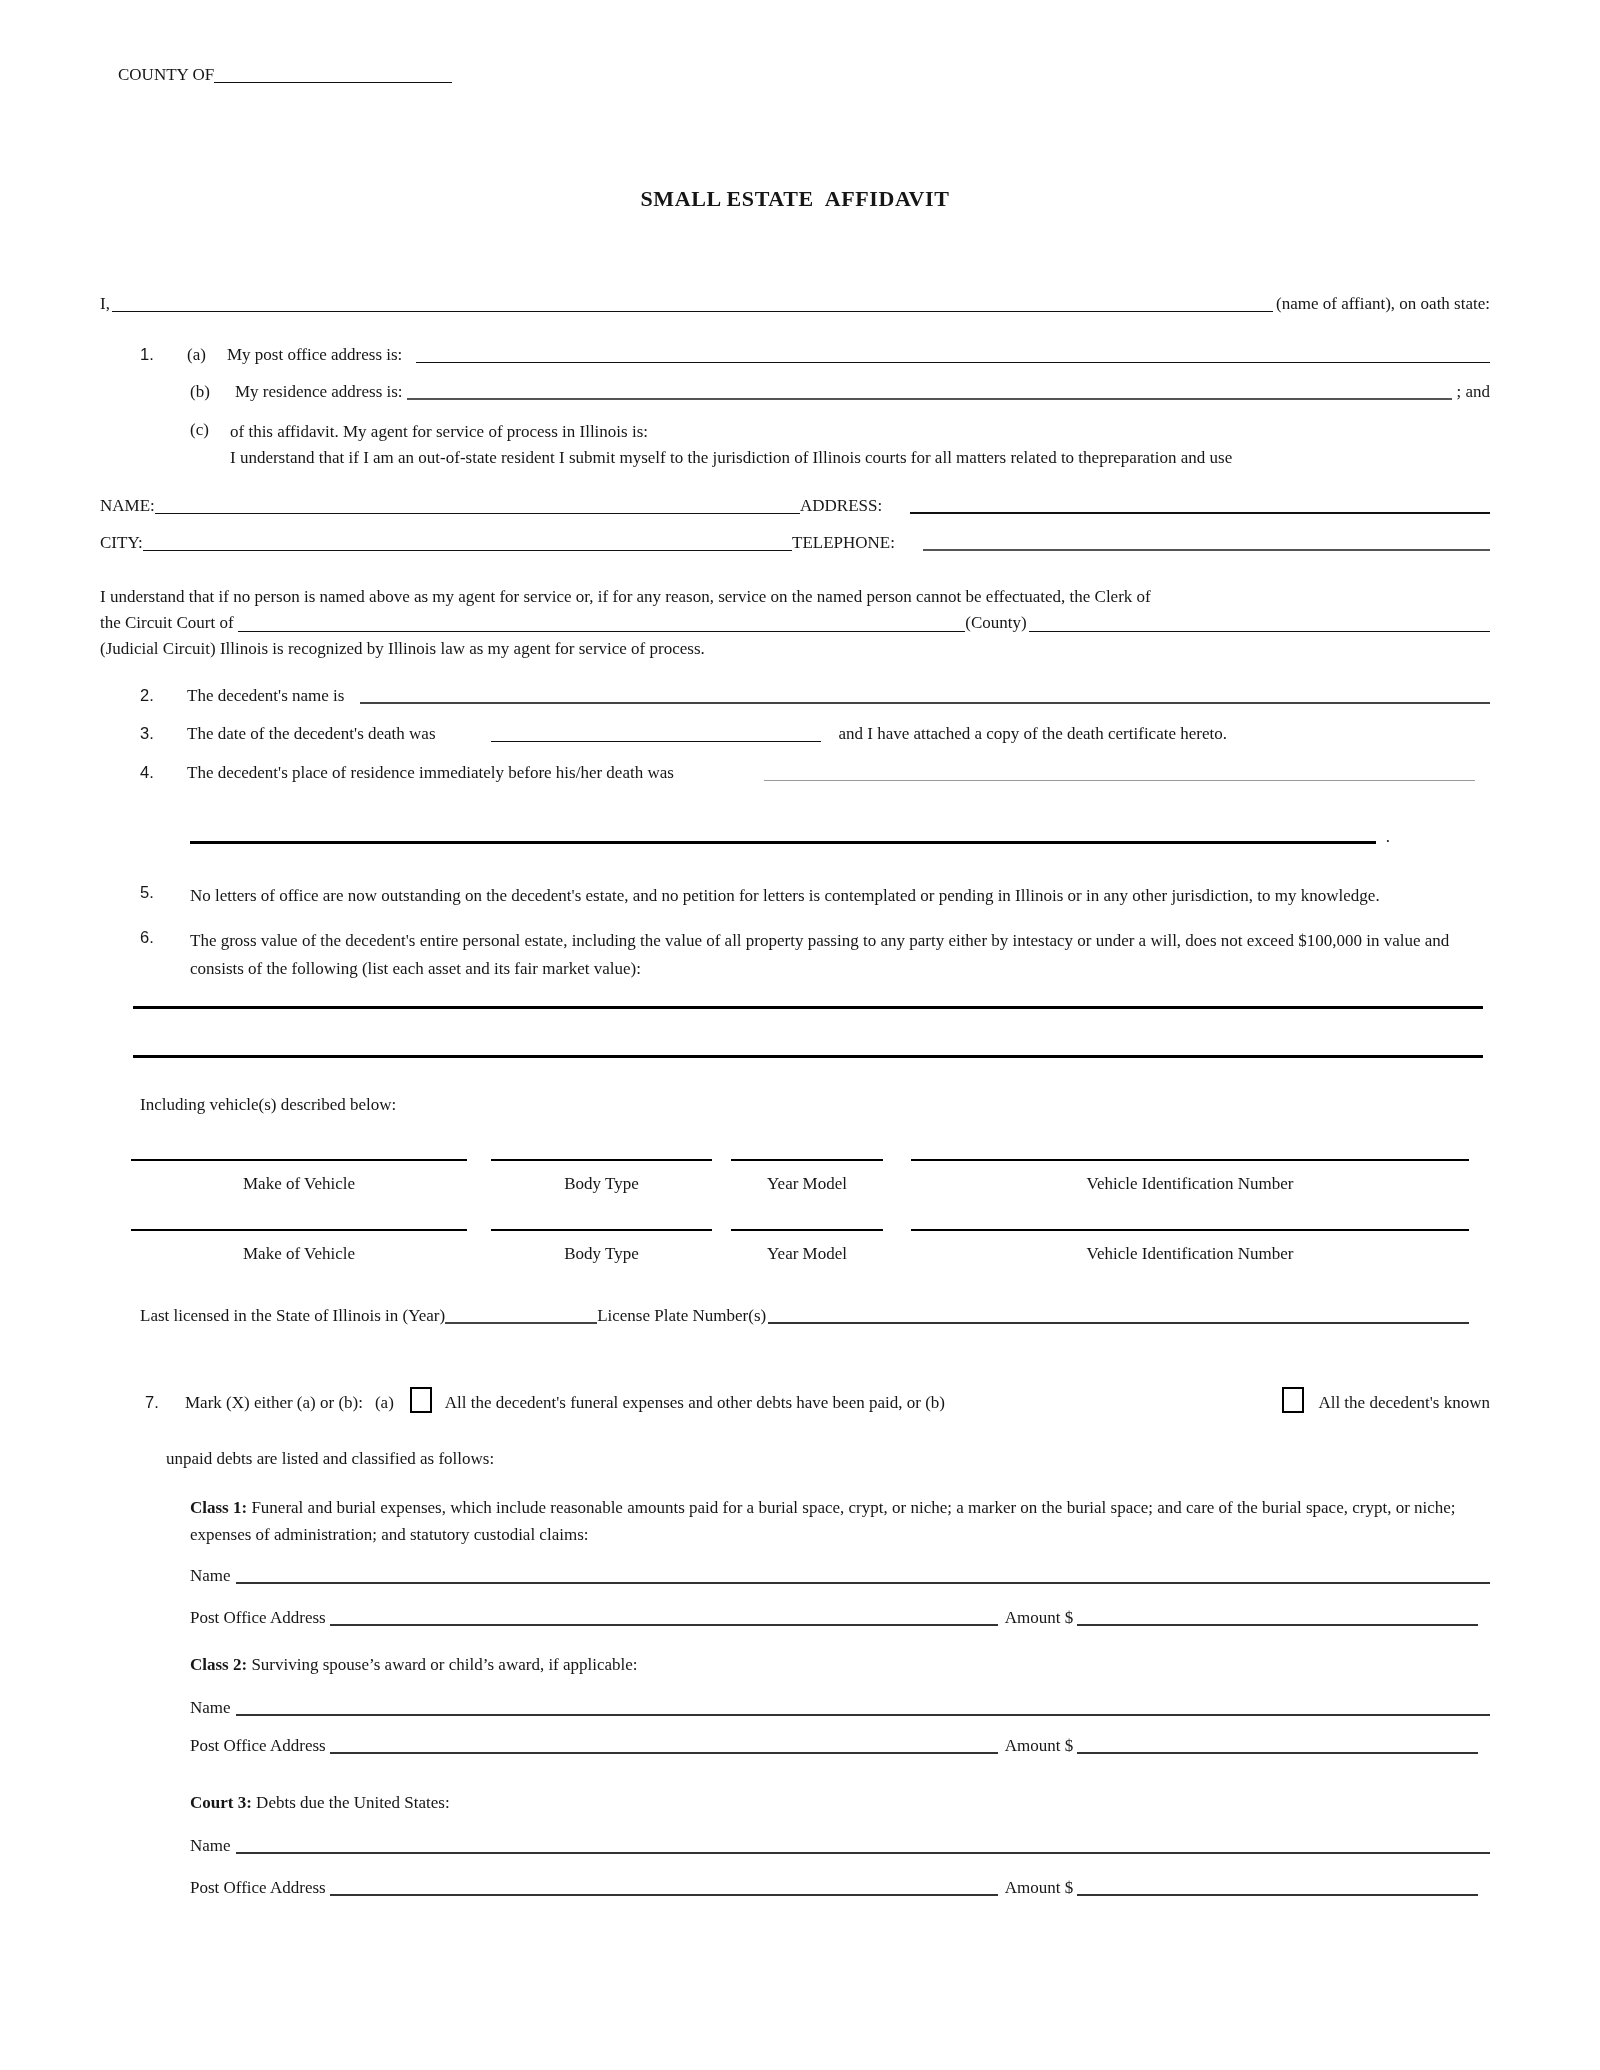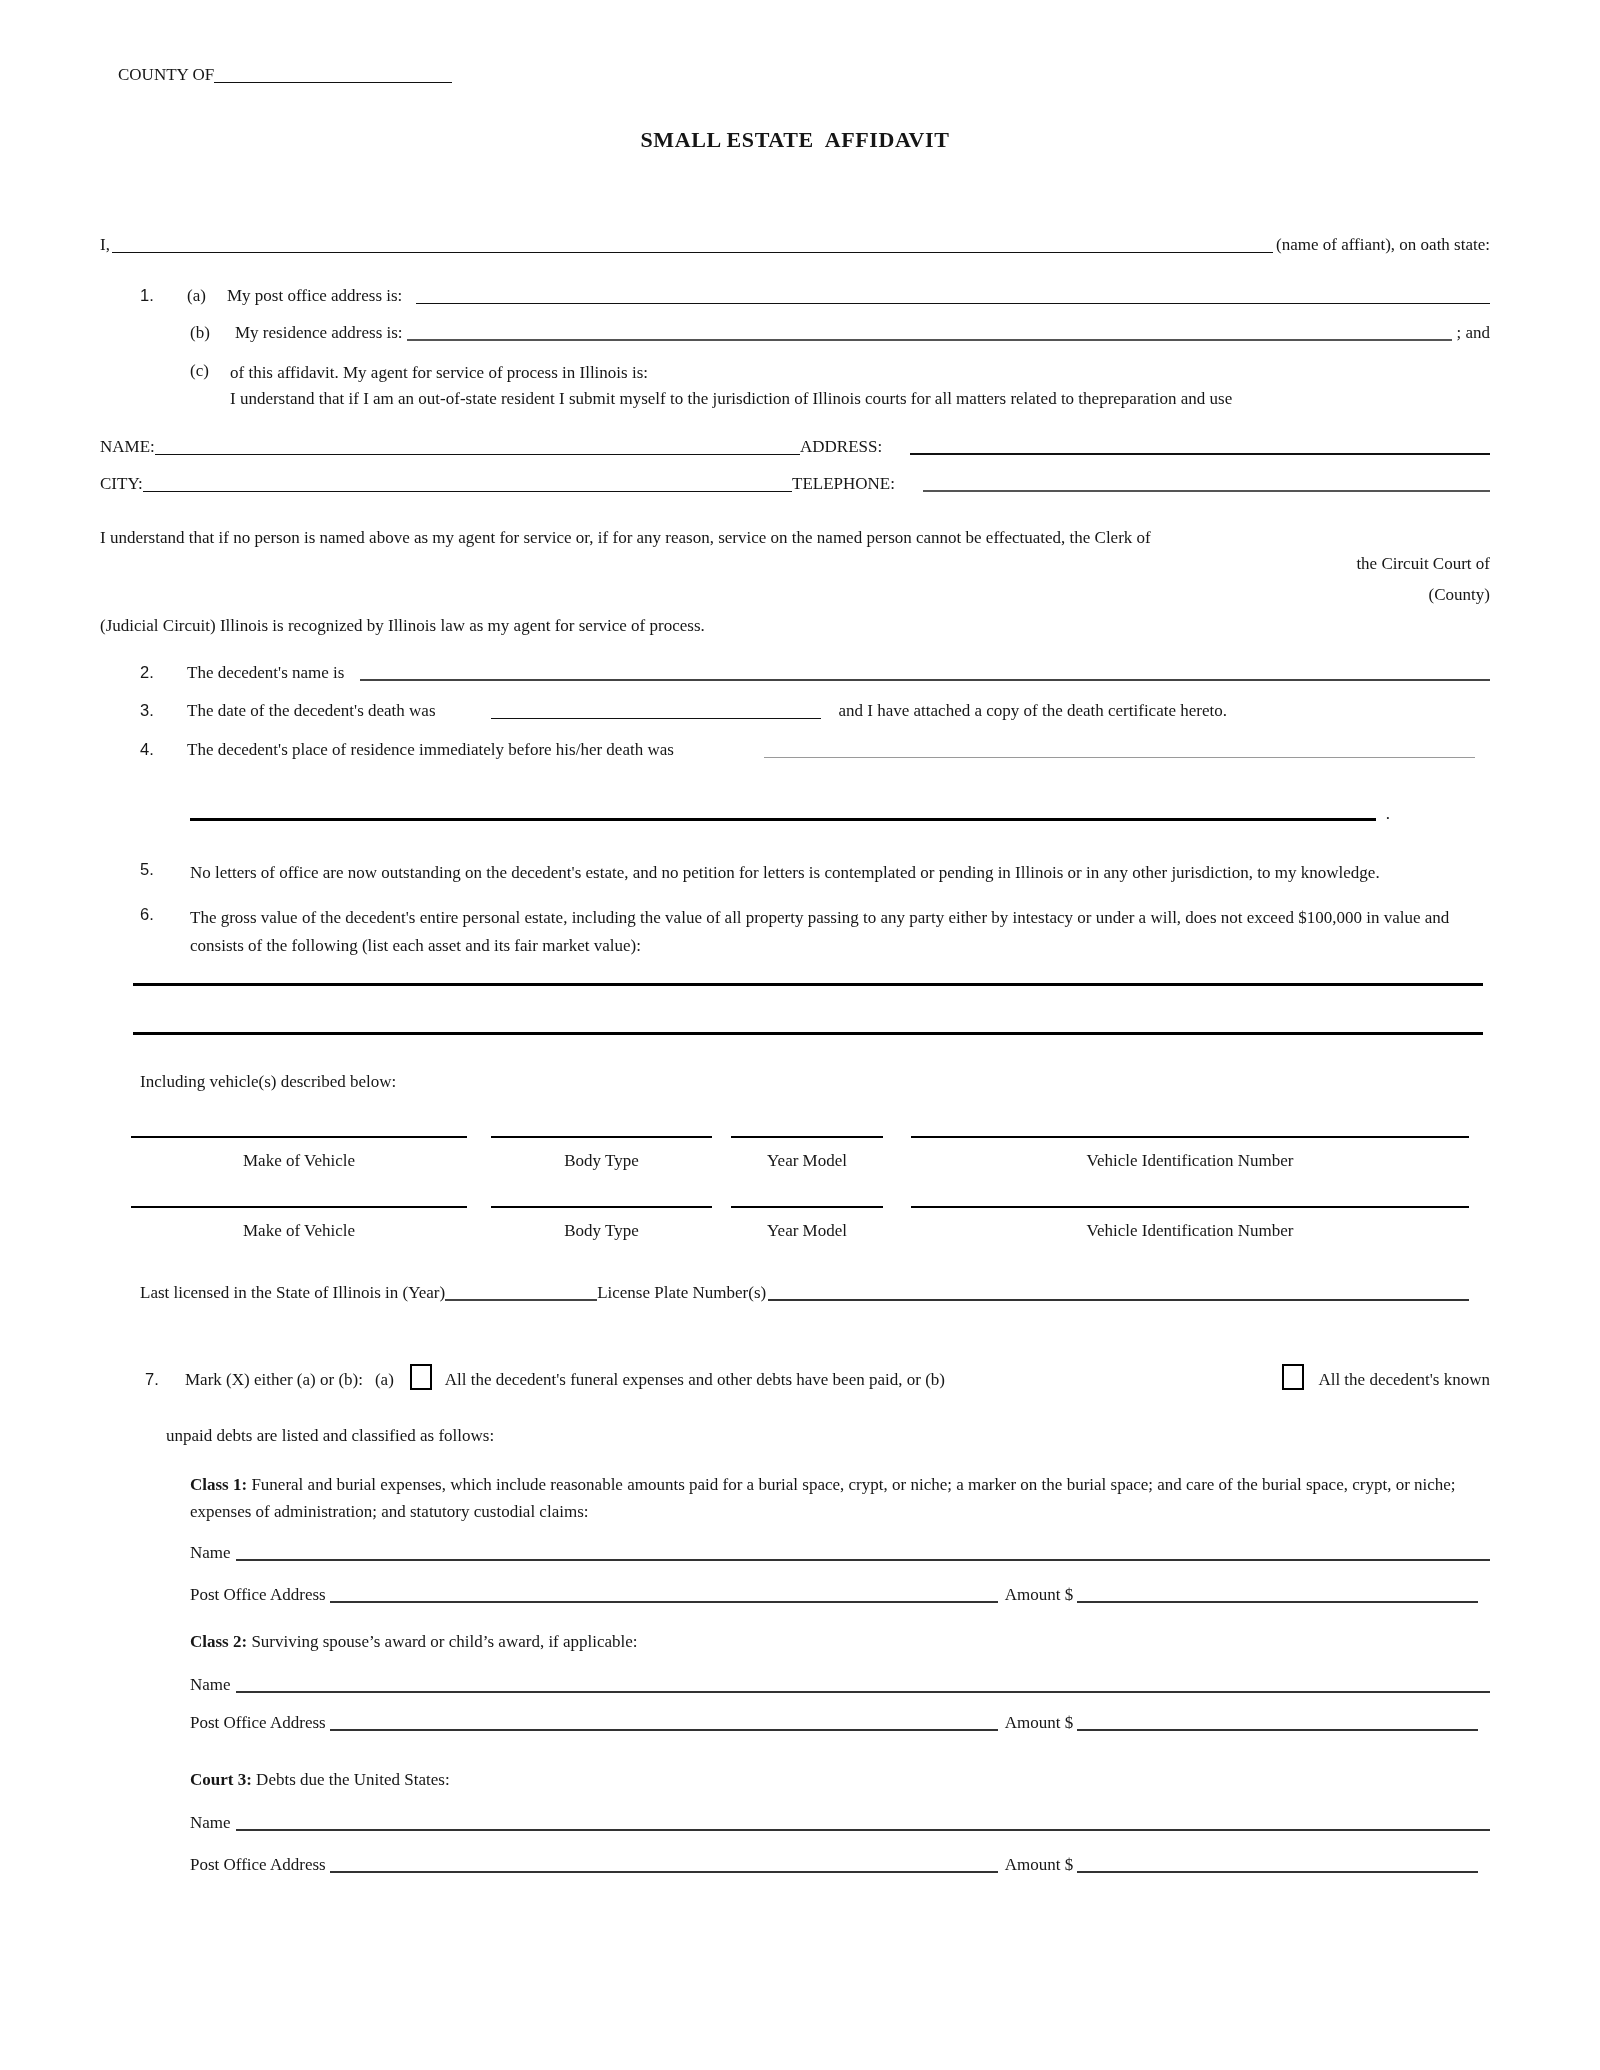--- a/index.html
+++ b/index.html
@@ -26,21 +26,21 @@
   .fill.dgrey { border-bottom-color:#555; border-bottom-width:2px; }
   .num {
     font-family:"Liberation Sans","DejaVu Sans",sans-serif;
     font-size:16.5px; flex:0 0 auto;
   }
   .tag { flex:0 0 auto; }
   .state { margin-left:2px; }
   .county-row { margin-top:14px; margin-left:18px; }
   .county-blank { flex:0 0 238px; }
   .title {
-    margin-top:41px; text-align:center;
+    margin-top:100px; text-align:center;
     font-size:22px; line-height:27px; font-weight:bold;
     letter-spacing:.6px; white-space:pre;
   }
   .oath-row { margin-top:81px; }
   .oath-row .fill { margin-left:2px; }
   .oath-suffix { margin-left:3px; flex:0 0 auto; }
   .item-row { margin-top:16px; }
   .item-row .num { width:47px; margin-left:40px; }
   .row-1a { margin-top:30px; }
   .row-1a .tag { width:40px; }
@@ -51,21 +51,21 @@
   .row-1b .suffix { margin-left:4px; flex:0 0 auto; }
   .row-1c { margin-top:17px; display:flex; }
   .row-1c .tag { width:40px; }
   .row-1c .ctext { flex:1; line-height:26px; }
   .agent-row { margin-top:24px; }
   .agent-left { flex:0 0 700px; display:flex; align-items:flex-end; }
   .agent-left.city { flex-basis:692px; }
   .agent-right { flex:1; display:flex; align-items:flex-end; }
   .agent-right .fill { margin-left:28px; }
   .clerk { margin-top:31px; line-height:26px; }
-  .clerk-l2 { display:flex; align-items:flex-end; line-height:26px;flex-direction:column; }
+  .clerk-l2 { display:flex; align-items:flex-end; line-height:26px; }
   .clerk-l2 .fill { margin-bottom:4px; }
   .clerk-l2 .f1 { flex:71 1 0; margin-left:4px; }
   .clerk-l2 .f2 { flex:45 1 0; margin-left:2px; }
   .clerk-l2 .mid { flex:0 0 auto; }
   .row-2 { margin-top:23px; }
   .row-2 .fill { margin-left:16px; border-bottom-width:2px; border-bottom-color:#444; }
   .row-3 { margin-top:17px; }
   .row-3 .fill3 { flex:0 0 330px; margin-left:55px; }
   .row-3 .suffix { margin-left:18px; flex:0 0 auto; }
   .row-4 { margin-top:18px; margin-right:15px; }

